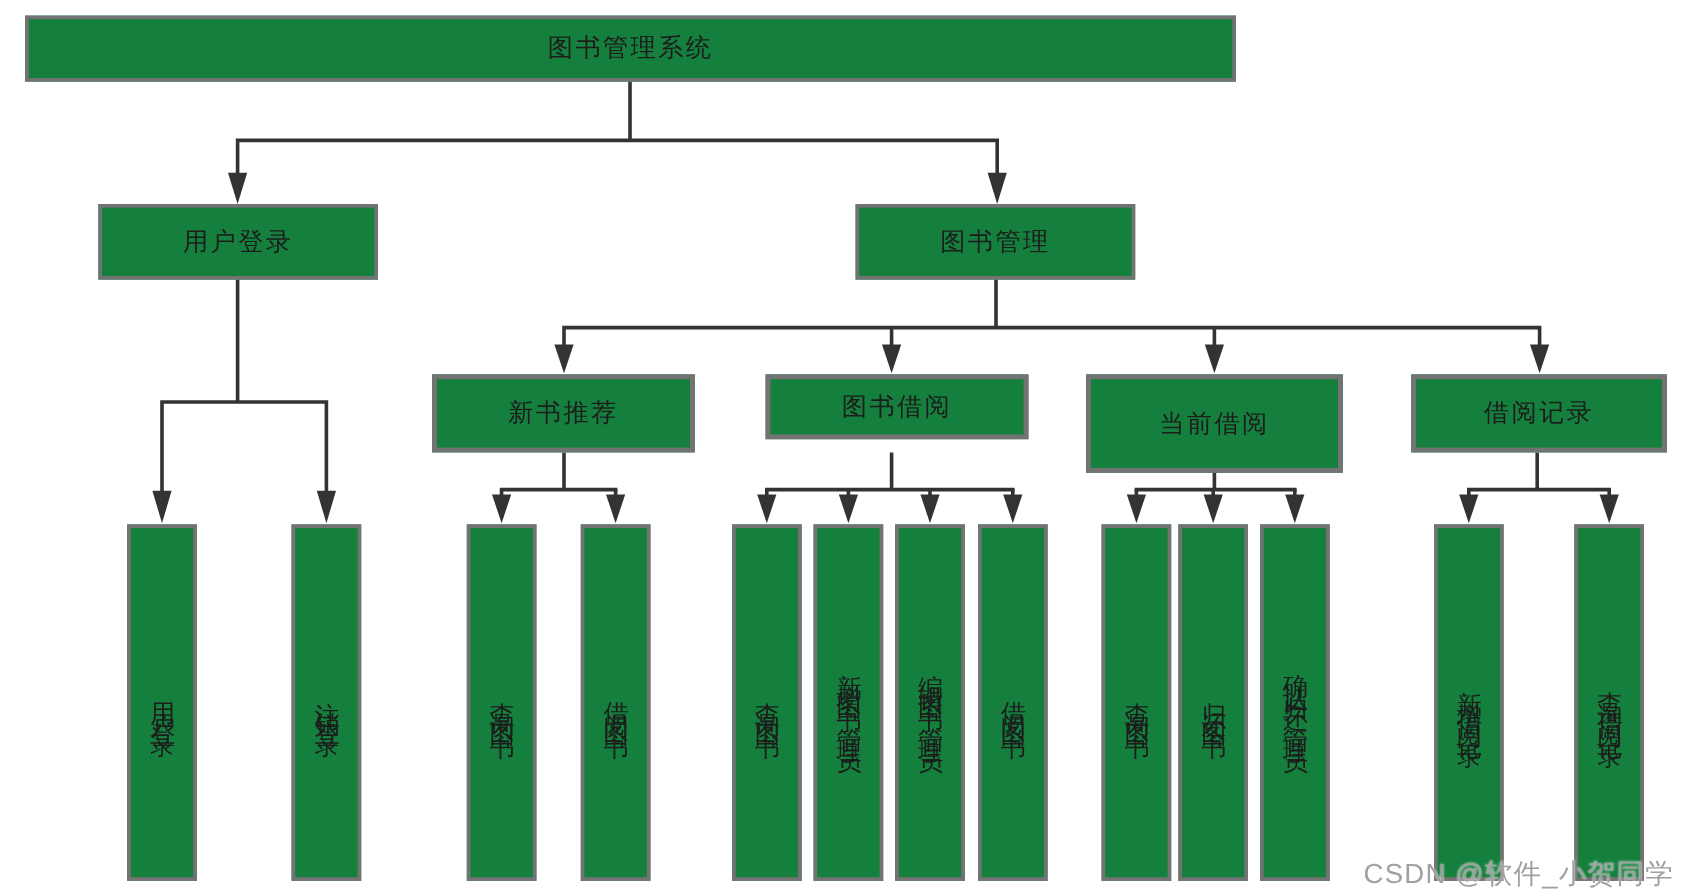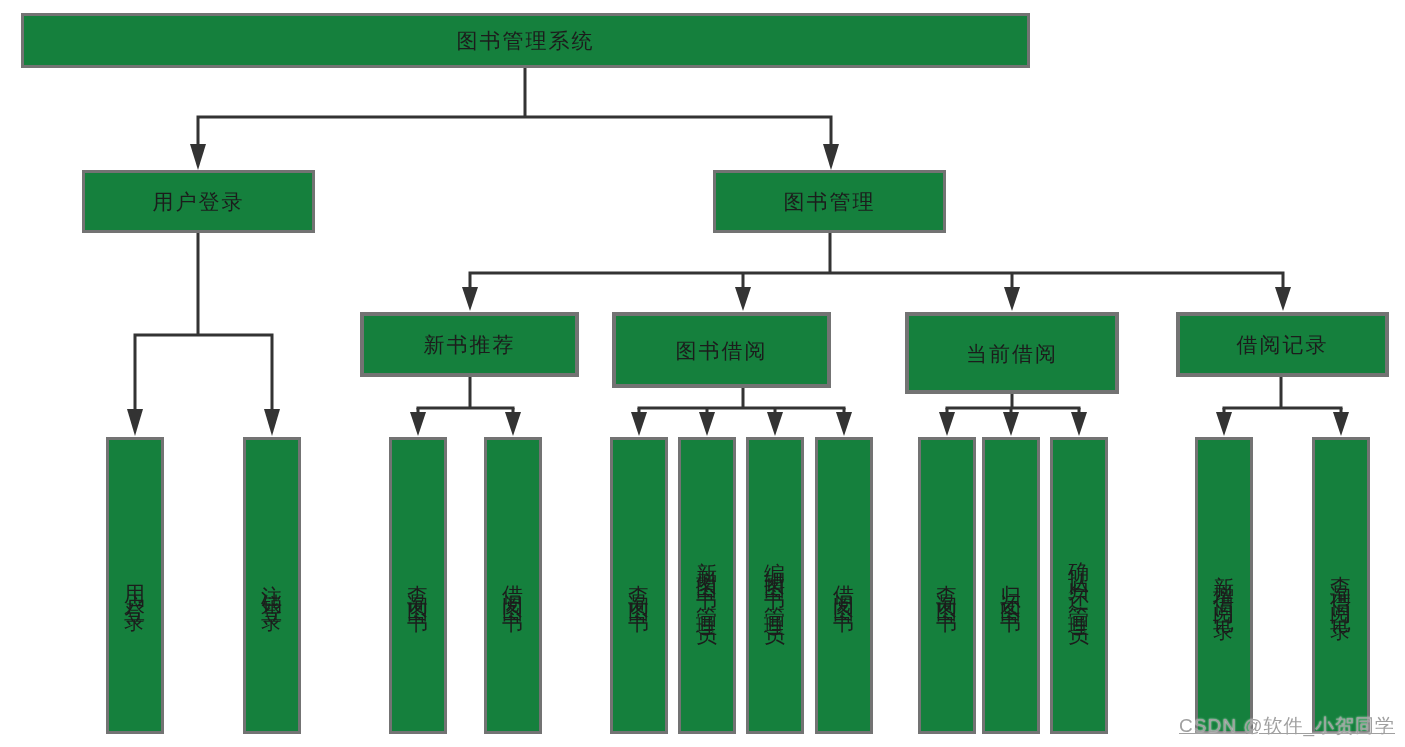--- a/index.html
+++ b/index.html
@@ -38,27 +38,26 @@
   #connector-layer {
     position: absolute;
     left: 0; top: 0;
     width: 1405px; height: 747px;
     pointer-events: none;
   }
   #watermark {
     position: absolute;
     top: 713px;
     right: 10px;
-    font-size: 19px;
+    font-size: 23px;
     color: #a0a0a0;
     letter-spacing: 1px;
     white-space: nowrap;
     z-index: 5;
     text-shadow: 0 0 2px #ffffff;
-    text-decoration: underline;
   }
 </style>
 </head>
 <body>
 
 <div id="canvas">
 
   <svg id="connector-layer" viewBox="0 0 1405 747" xmlns="http://www.w3.org/2000/svg">
     <g stroke="#333333" stroke-width="3" fill="none">
 
@@ -108,21 +107,21 @@
   <div class="node h" style="left:82px; top:170px; width:233px; height:63px;">
     <span class="label">用户登录</span>
   </div>
   <div class="node h" style="left:713px; top:170px; width:233px; height:63px;">
     <span class="label">图书管理</span>
   </div>
 
   <div class="node h lvl3" style="left:360px; top:312px; width:219px; height:65px;">
     <span class="label">新书推荐</span>
   </div>
-  <div class="node h lvl3" style="left:612px; top:312px; width:219px; height:76px;">
+  <div class="node h lvl3" style="left:638px; top:312px; width:219px; height:54px;">
     <span class="label">图书借阅</span>
   </div>
   <div class="node h lvl3" style="left:905px; top:312px; width:214px; height:82px;">
     <span class="label">当前借阅</span>
   </div>
   <div class="node h lvl3" style="left:1176px; top:312px; width:213px; height:65px;">
     <span class="label">借阅记录</span>
   </div>
 
   <div class="node leaf" style="left:106px; top:437px; width:58px; height:297px;">

